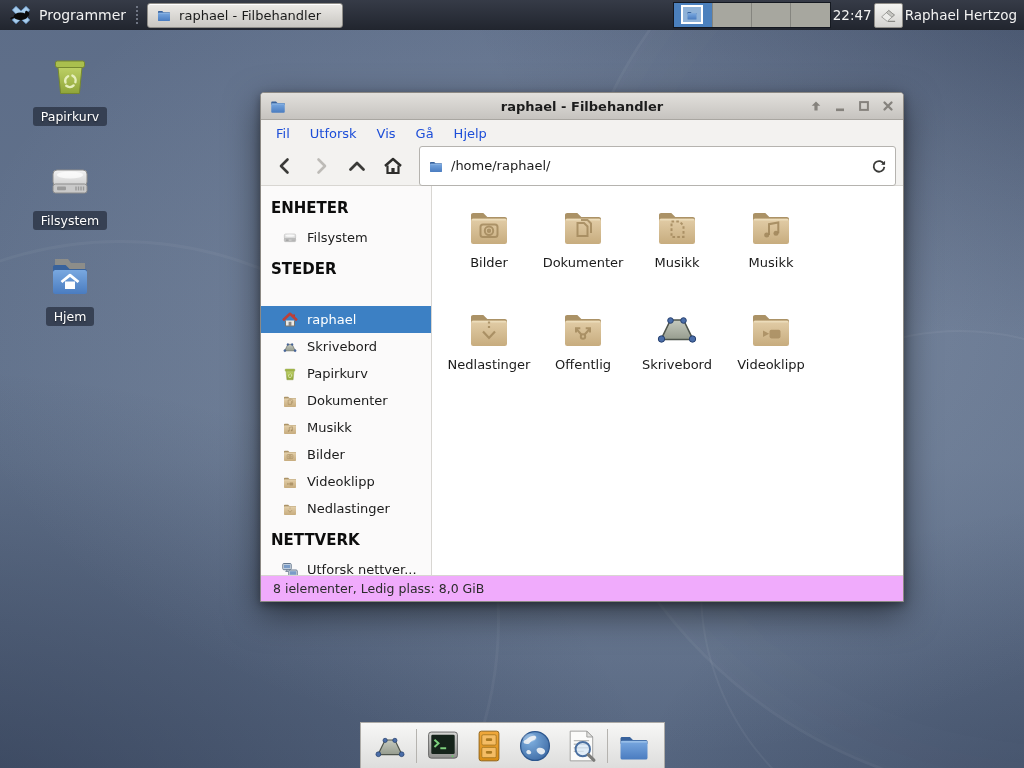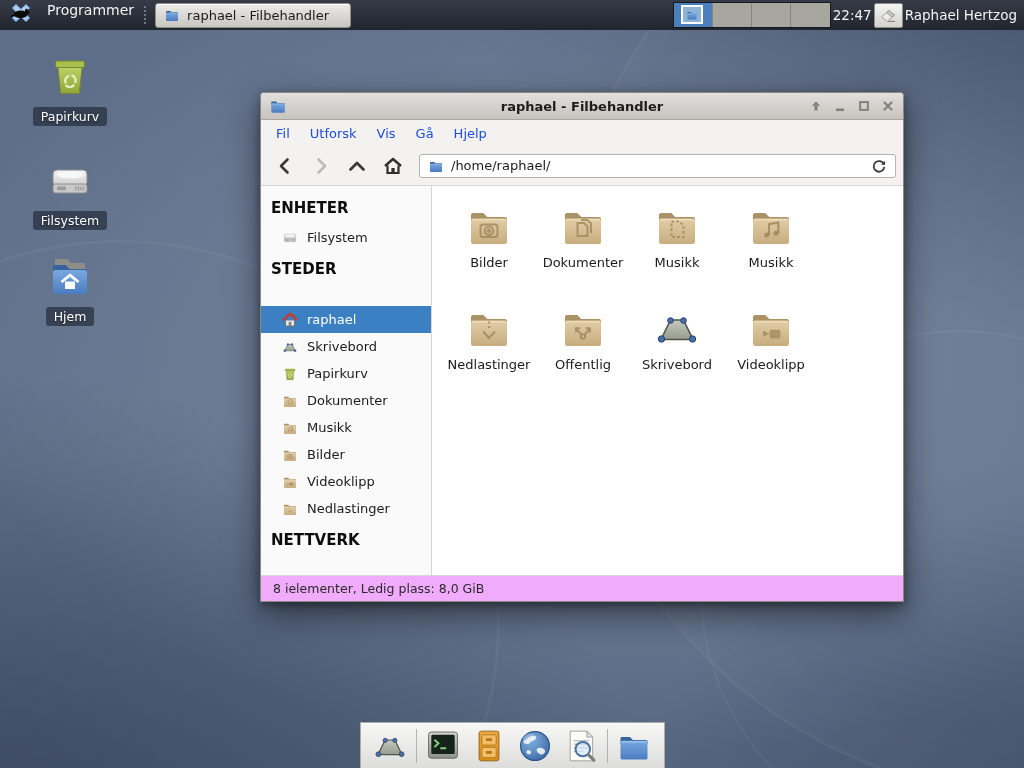--- a/index.html
+++ b/index.html
@@ -19,21 +19,21 @@
   .swirl { position:absolute; border-radius:50%; pointer-events:none; }
   .swirl-1 { width:980px; height:980px; left:560px; top:-180px; border:3px solid rgba(255,255,255,.05);
     box-shadow: inset 0 0 120px rgba(255,255,255,.04); }
   .swirl-2 { width:760px; height:760px; left:-260px; top:240px; border:3px solid rgba(255,255,255,.045); }
   .swirl-3 { width:520px; height:520px; left:700px; top:330px; border:2px solid rgba(255,255,255,.05); }
 
   
   .top-panel { position:absolute; top:0; left:0; right:0; height:30px; z-index:60;
     background:linear-gradient(#363b47,#21252e); display:flex; align-items:center; color:#f2f2f2; }
   .panel-left { display:flex; align-items:center; padding-left:4px; }
-  .app-menu { display:flex; gap:15px; height:26px; padding:0 6px; }
+  .app-menu { display:flex; align-items:center; gap:7px; height:26px; padding:0 6px; }
   .app-menu-label { font-size:14px; }
   .panel-handle { width:5px; height:18px; border-left:2px dotted #707684; margin:0 6px 0 4px; }
   .task-button { display:flex; align-items:center; gap:7px; width:196px; height:25px; padding:0 8px;
     background:linear-gradient(#eceae7,#c9c7c2); border:1px solid #8f8d88; border-radius:3px;
     box-shadow:inset 0 1px 0 #fff; color:#1b1b1b; font-size:13px; white-space:nowrap; overflow:hidden; }
   .panel-right { margin-left:auto; display:flex; align-items:center; gap:2px; padding-right:7px; }
   .pager { display:flex; height:26px; border:1px solid #141820; }
   .pager-cell { width:39px; height:24px; background:#a7a79f; border-right:1px solid #85857f; position:relative; }
   .pager-cell:last-child { border-right:none; }
   .pager-cell.active { background:#4b80bd; }
@@ -61,21 +61,21 @@
   .tb-title { position:absolute; left:0; right:0; text-align:center; font-weight:bold; font-size:13px; color:#1c1c1c; }
   .tb-controls { margin-left:auto; display:flex; gap:9px; z-index:2; }
   .wbtn { width:15px; height:15px; display:flex; align-items:center; justify-content:center; }
 
   .menubar { height:26px; background:#f3f2f0; display:flex; align-items:center; padding-left:5px; flex:0 0 26px; }
   .menu-item { padding:4px 10px; font-size:13px; color:#1d4ed8; }
 
   .toolbar { height:40px; background:#f3f2f0; border-bottom:1px solid #d8d6d2; display:flex;
     align-items:center; gap:3px; padding:0 7px; flex:0 0 40px; }
   .nav-btn { width:33px; height:30px; display:flex; align-items:center; justify-content:center; border-radius:3px; }
-  .pathbar { flex:1; height:24px; margin-left:7px; background:#fff; border:1px solid #b5b3af; border-radius:3px;
+  .pathbar { flex:1; height:40px; margin-left:7px; background:#fff; border:1px solid #b5b3af; border-radius:3px;
     display:flex; align-items:center; gap:7px; padding:0 8px; font-size:13px; color:#1b1b1b; }
   .reload-btn { margin-left:auto; display:flex; align-items:center; }
 
   .win-body { flex:1; display:flex; min-height:0; }
   .sidebar { width:171px; background:#fbfafa; border-right:1px solid #d8d6d2; padding-top:4px;
     font-size:13px; color:#1b1b1b; overflow:hidden; flex:0 0 171px; }
   .side-header { font-weight:bold; font-size:15px; color:#0d0d0d; padding:9px 10px 7px; }
   .side-item { display:flex; align-items:center; gap:9px; height:27px; padding-left:21px; }
   .side-item.selected { background:#3c80c4; color:#fff;margin-top:21px; }
 
@@ -494,20 +494,26 @@
         <span>Videoklipp</span>
       </div>
       <div class="side-item">
         <svg class="ic16">
             <use href="#i-folder"></use>
             <use href="#em-down"></use>
           </svg>
         <span>Nedlastinger</span>
       </div>
       <div class="side-header">NETTVERK</div>
+      <div class="side-item">
+        <svg class="ic16">
+            <use href="#i-network"></use>
+          </svg>
+        <span>Utforsk nettver...</span>
+      </div>
     </div>
 
     <div class="main">
       <div class="file-item">
         <svg class="ic48">
             <use href="#i-folder"></use>
             <use href="#em-camera"></use>
           </svg>
         <div class="file-label">Bilder</div>
       </div>

